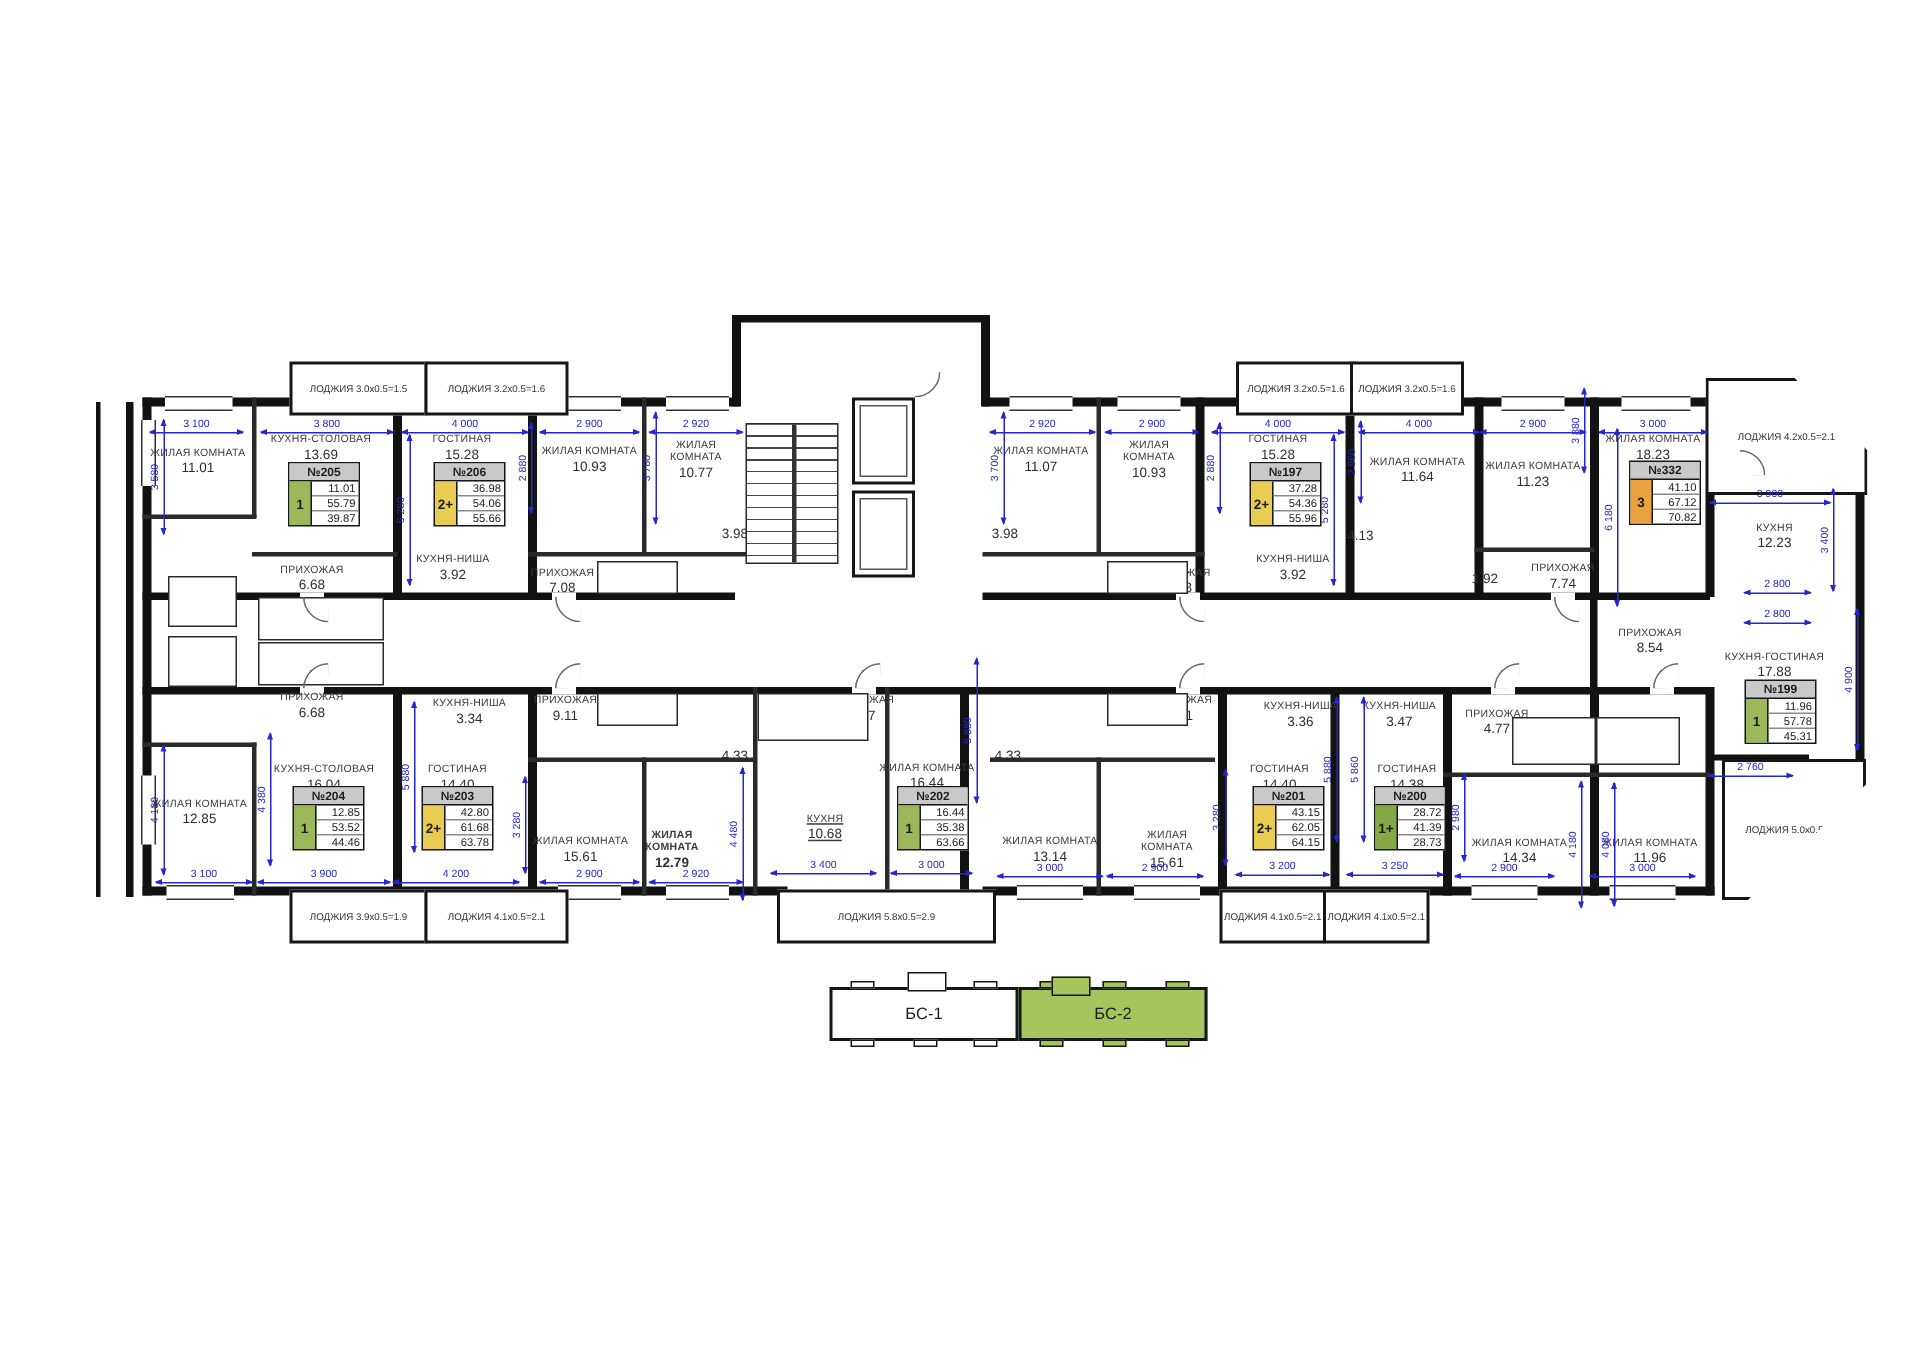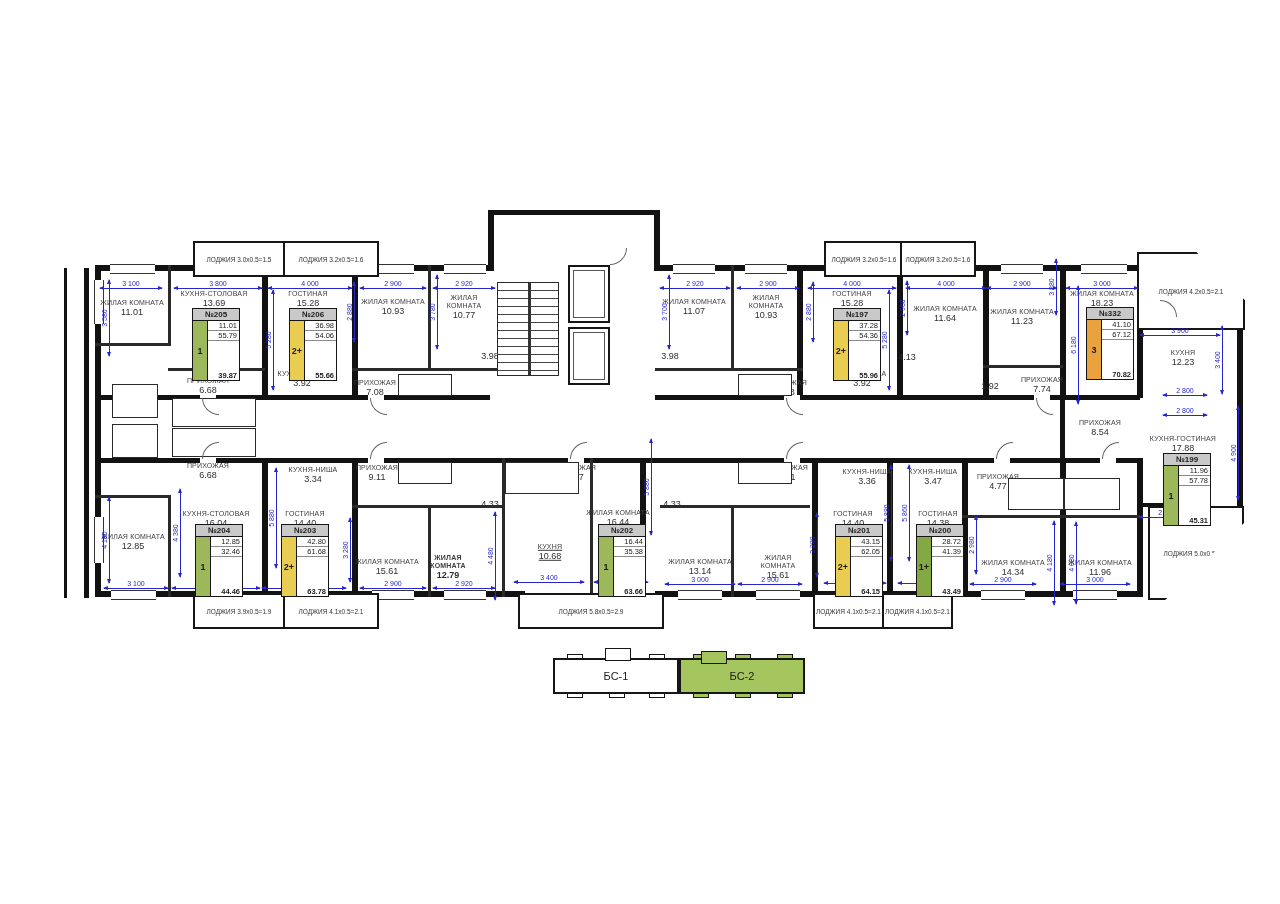--- a/index.html
+++ b/index.html
@@ -23,21 +23,21 @@
   .dimline.v:before{left:-2px;top:-1px;border:none;border-bottom:5px solid #2626cd;border-left:2px solid transparent;border-right:2px solid transparent;}
   .dimline.v:after{left:-2px;top:auto;bottom:-1px;border:none;border-top:5px solid #2626cd;border-left:2px solid transparent;border-right:2px solid transparent;}
   .loggia{position:absolute;border:2px solid #161616;background:#fff;display:flex;align-items:center;justify-content:center;font-size:6.5px;color:#333;text-align:center;z-index:3;}
   .loggia.bay{z-index:2;}
   .card{position:absolute;border:1px solid #161616;background:#fff;z-index:6;width:46px;}
   .card-header{background:#c9c9c9;border-bottom:1px solid #161616;text-align:center;font-weight:bold;font-size:8px;height:11px;line-height:11px;color:#1c1c1c;}
   .card-body{display:flex;}
   .badge{width:14px;display:flex;align-items:center;justify-content:center;font-weight:bold;font-size:9px;border-right:1px solid #161616;color:#1c1c1c;}
   .vals{flex:1;}
   .vals div{border-bottom:1px solid #8a8a8a;text-align:right;padding-right:2px;font-size:7.5px;height:9px;line-height:9px;color:#1c1c1c;}
-  .vals div:last-child{border-bottom:none;font-weight:bold;margin-top:30px;}
+  .vals div:last-child{border-bottom:none;font-weight:normal;}
   .box{position:absolute;border:1.5px solid #2a2a2a;background:#fff;z-index:2;}
   .stairs{position:absolute;border:1.5px solid #2a2a2a;background:repeating-linear-gradient(to bottom,#fff 0 7px,#444 7px 8px);z-index:2;}
   .stairs .mid{position:absolute;left:50%;top:0;width:3px;height:100%;background:#333;}
   .elev{position:absolute;border:2px solid #161616;background:#fff;z-index:2;}
   .elev:after{content:"";position:absolute;inset:3px;border:1px solid #555;}
   .door{position:absolute;width:16px;height:16px;border:1px solid #666;border-width:0 0 1px 1px;border-bottom-left-radius:100%;z-index:3;background:transparent;}
   #keyplan{position:absolute;left:553px;top:648px;width:252px;height:56px;}
   .kp-sec{position:absolute;top:10px;height:36px;border:2px solid #161616;display:flex;align-items:center;justify-content:center;font-size:11px;color:#1c1c1c;box-sizing:border-box;}
   .kp-tab{position:absolute;width:16px;height:5px;border:1.5px solid #161616;background:inherit;box-sizing:border-box;}
   .kp-notch{position:absolute;width:26px;height:13px;border:1.5px solid #161616;box-sizing:border-box;}
@@ -548,21 +548,21 @@
           <div>70.82</div>
         </div>
       </div>
     </div>
     <div class="card" style="left: 195px; top: 524px;">
       <div class="card-header">№204</div>
       <div class="card-body">
         <div class="badge" style="background: rgb(156, 184, 90);">1</div>
         <div class="vals">
           <div>12.85</div>
-          <div>32.46</div>
+          <div>53.52</div>
           <div>44.46</div>
         </div>
       </div>
     </div>
     <div class="card" style="left: 281px; top: 524px;">
       <div class="card-header">№203</div>
       <div class="card-body">
         <div class="badge" style="background: rgb(233, 204, 82);">2+</div>
         <div class="vals">
           <div>42.80</div>
@@ -593,21 +593,21 @@
         </div>
       </div>
     </div>
     <div class="card" style="left: 916px; top: 524px;">
       <div class="card-header">№200</div>
       <div class="card-body">
         <div class="badge" style="background: rgb(131, 168, 68);">1+</div>
         <div class="vals">
           <div>28.72</div>
           <div>41.39</div>
-          <div>43.49</div>
+          <div>28.73</div>
         </div>
       </div>
     </div>
     <div class="card" style="left: 1163px; top: 453px;">
       <div class="card-header">№199</div>
       <div class="card-body">
         <div class="badge" style="background: rgb(156, 184, 90);">1</div>
         <div class="vals">
           <div>11.96</div>
           <div>57.78</div>

